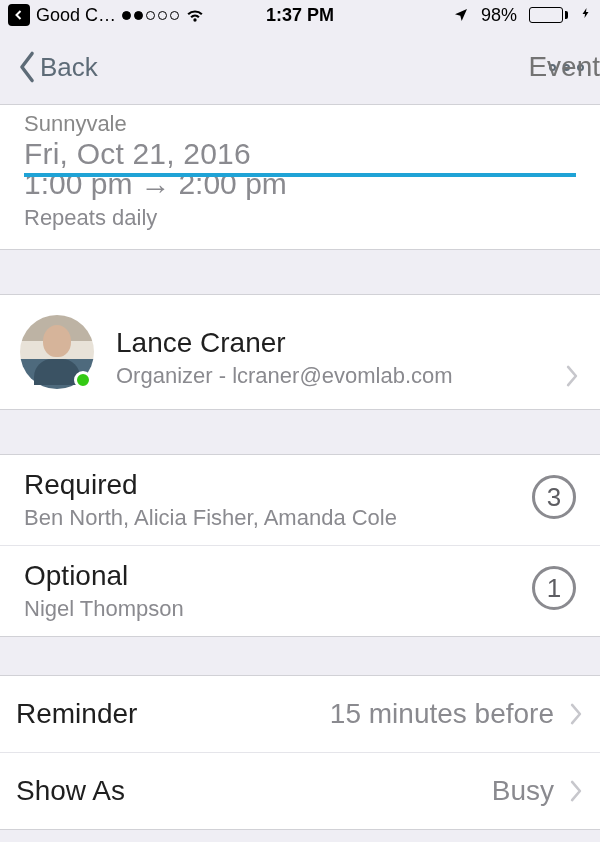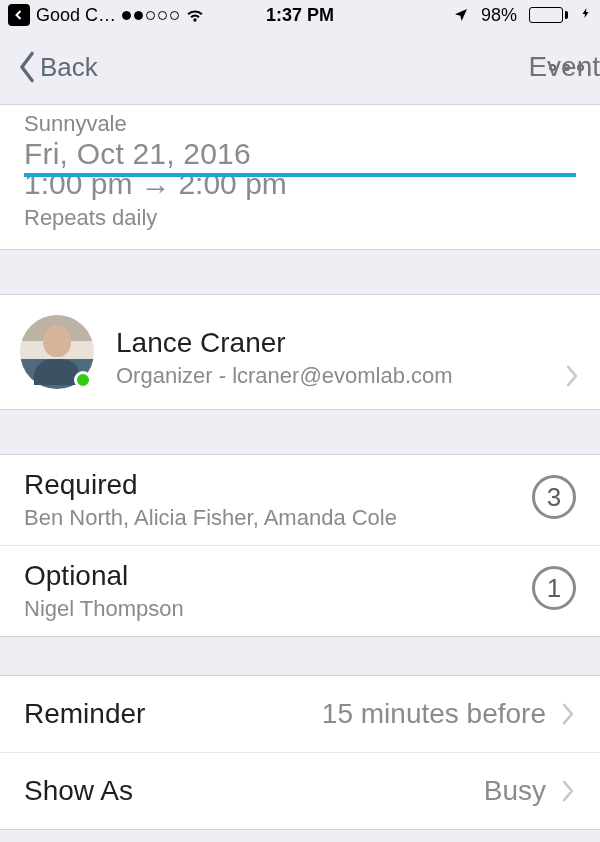--- a/index.html
+++ b/index.html
@@ -63,21 +63,21 @@
 
     
     .attendee-row{ padding:14px 24px; border-bottom:1px solid #e5e5ea; display:flex; align-items:flex-start;}
     .attendee-row:last-child{ border-bottom:none;}
     .att-text{ flex:1;}
     .att-label{ font-size:28px; color:#1f1f1f;}
     .att-names{ font-size:22px; color:#8a8a8f; margin-top:4px;}
     .count-badge{ width:44px; height:44px; border:3px solid #8a8a8f; border-radius:50%; display:flex; align-items:center; justify-content:center; font-size:26px; color:#5d5d62; font-weight:500; margin-top:6px;}
 
     
-    .setting-row{ padding: 22px 24px; display:flex; align-items:center; border-bottom:1px solid #e5e5ea;}
+    .setting-row{ padding: 22px 16px; display:flex; align-items:center; border-bottom:1px solid #e5e5ea;}
     .setting-row:last-child{ border-bottom:none;}
     .setting-label{ font-size:28px; color:#1f1f1f; flex:1;}
     .setting-value{ font-size:28px; color:#8a8a8f; margin-right:14px;}
   </style>
 </head>
 <body>
 
 <div class="status-bar">
   <div class="sb-left">
     <span class="back-square">

